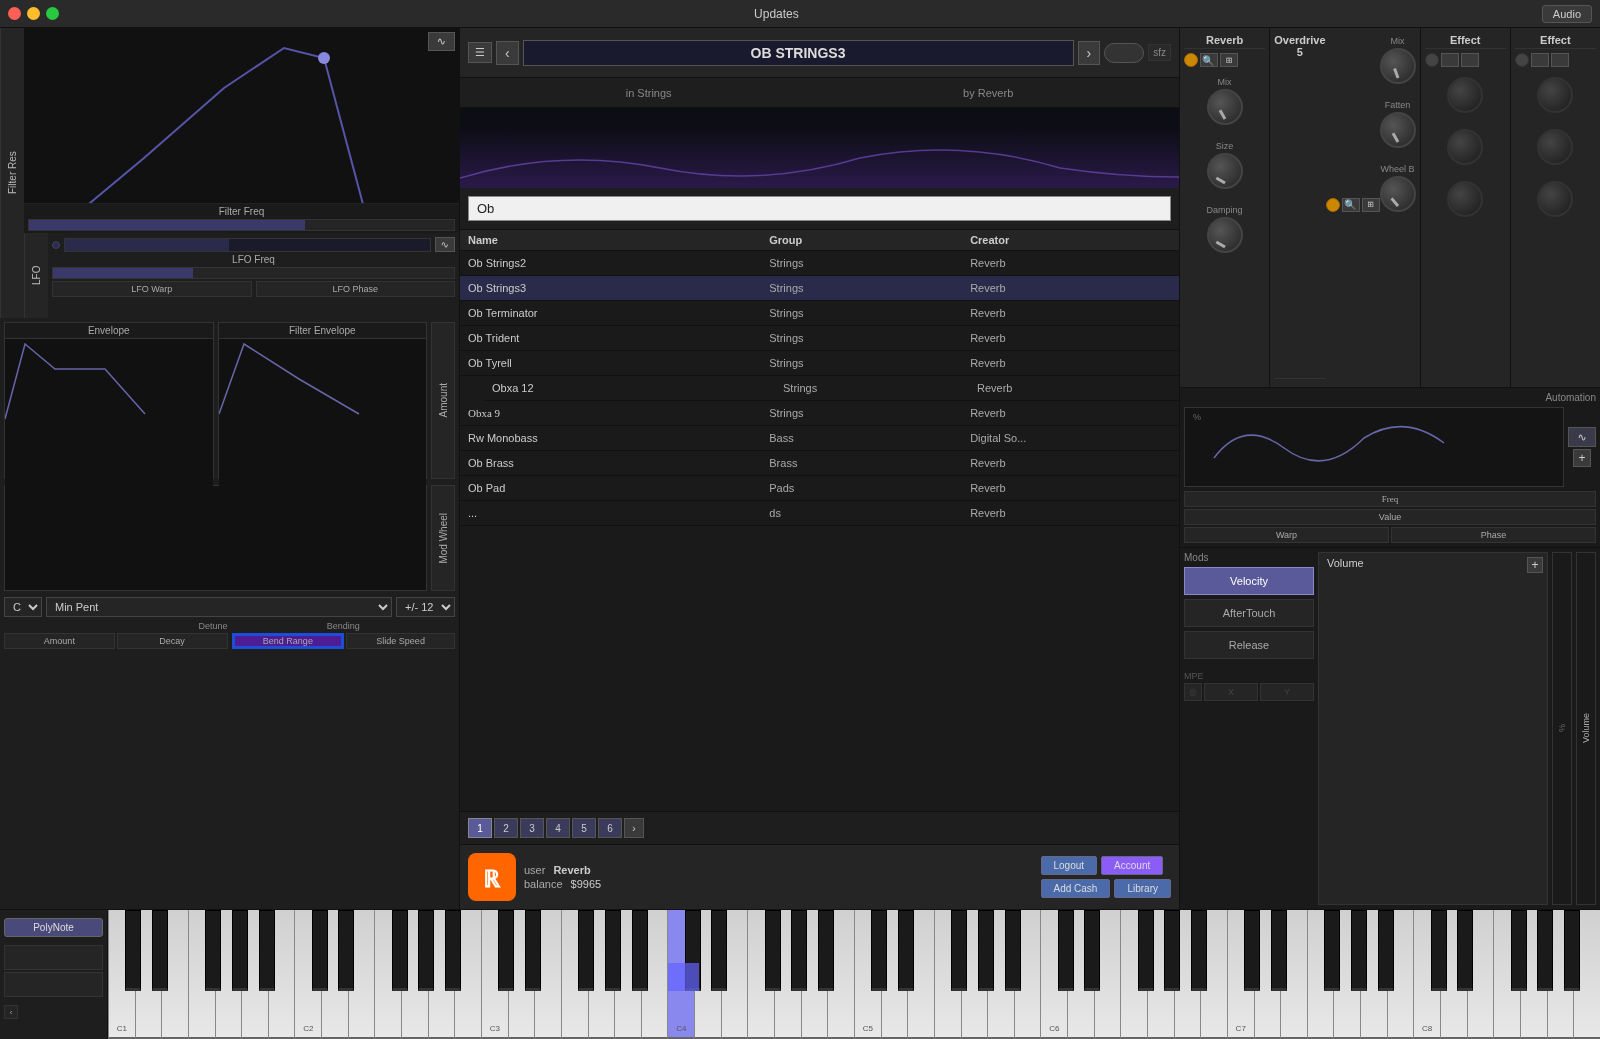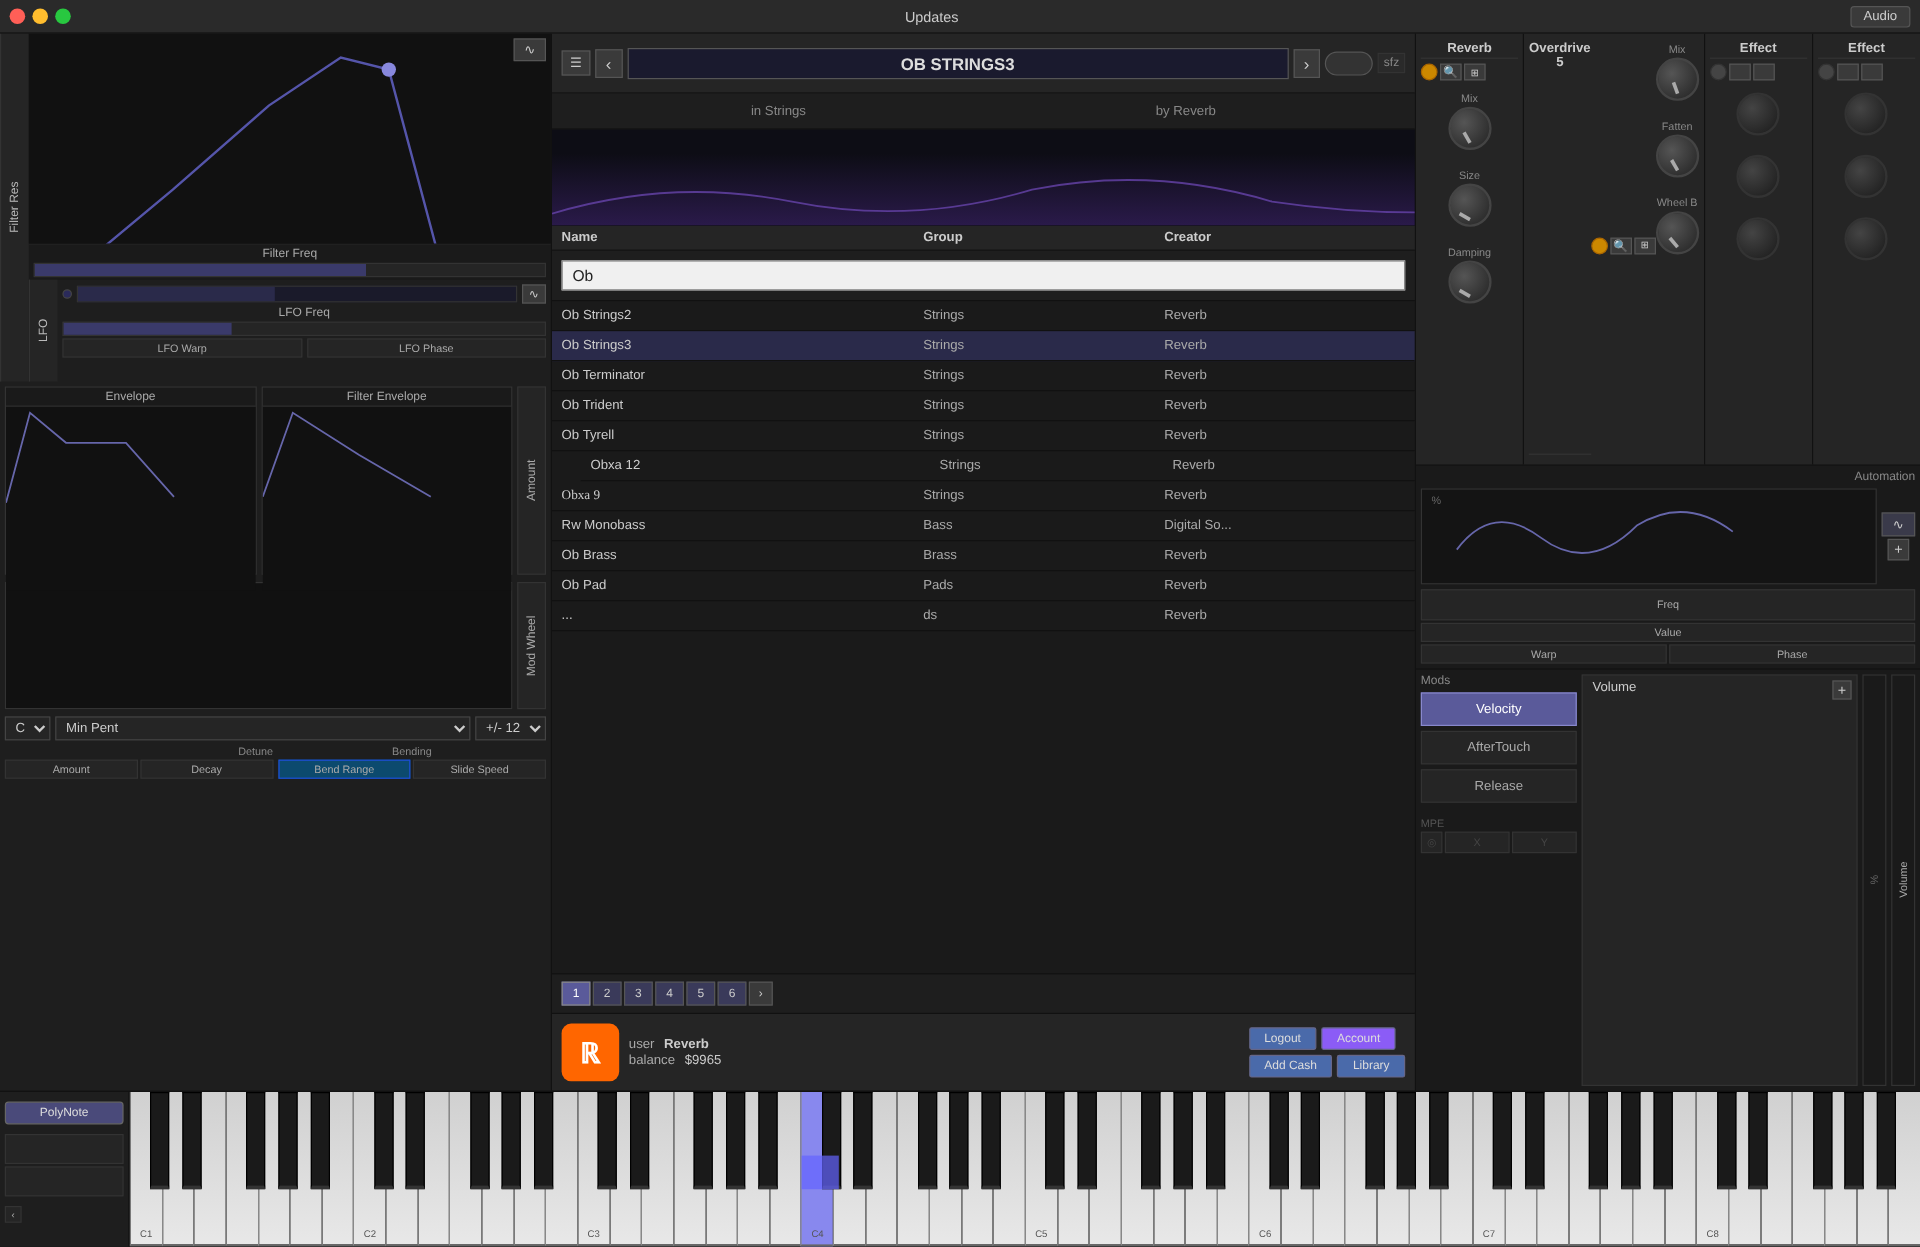--- a/index.html
+++ b/index.html
@@ -252,21 +252,21 @@
                 <span style="color:#aaa;font-size:9px;">Amount</span>
               </div>
             <div style="flex:1;height:16px;background:#252525;border:1px solid #333;display:flex;align-items:center;justify-content:center;cursor:pointer;">
                 <span style="color:#aaa;font-size:9px;">Decay</span>
               </div>
           </div>
         </div>
         <div style="flex:1; display:flex; flex-direction:column; gap:2px;">
           <div style="text-align:center;color:#888;font-size:9px;">Bending</div>
           <div style="display:flex; gap:2px;">
-            <div style="flex:1;height:16px;background:#0c4a6e;border:1px solid #1d4ed8;display:flex;align-items:center;justify-content:center;cursor:pointer;">
+            <div style="flex:1;height:16px;background:#4c1d95;border:3px solid #1d4ed8;display:flex;align-items:center;justify-content:center;cursor:pointer;">
                 <span style="color:#aaa;font-size:9px;">Bend Range</span>
               </div>
             <div style="flex:1;height:16px;background:#252525;border:1px solid #333;display:flex;align-items:center;justify-content:center;cursor:pointer;">
                 <span style="color:#aaa;font-size:9px;">Slide Speed</span>
               </div>
           </div>
         </div>
       </div>
     </div>
 
@@ -286,28 +286,28 @@
         <span style="color:#888;font-size:11px;">by Reverb</span>
       </div>
 
       <div style="height:80px;background:#0d0d15;position:relative;overflow:hidden;">
         <div style="position:absolute;bottom:0;left:0;right:0;height:60px;background:linear-gradient(to top, #2a1a4a, transparent);"></div>
         <svg style="position:absolute;bottom:0;left:0;right:0;height:50px;" width="100%" height="50">
           <path d="M0,40 Q100,10 200,30 Q300,50 400,20 Q500,0 600,30 Q700,45 800,35" fill="none" stroke="#6644aa" stroke-width="1.5" opacity="0.8"></path>
         </svg>
       </div>
 
+      <div style="padding:8px;background:#1e1e1e;border-bottom:1px solid #111;">
+        <input type="text" value="Ob" style="width: 100%; background: rgb(240, 240, 240); border: 1px solid rgb(136, 136, 136); color: rgb(34, 34, 34); padding: 4px 8px; font-size: 13px;">
+      </div>
+
       <div style="display:flex;background:#252525;border-bottom:1px solid #111;padding:4px 8px;">
         <div style="flex:1.5;color:#ccc;font-size:11px;font-weight:bold;">Name</div>
         <div style="flex:1;color:#ccc;font-size:11px;font-weight:bold;">Group</div>
         <div style="flex:1;color:#ccc;font-size:11px;font-weight:bold;">Creator</div>
-      </div>
-
-      <div style="padding:8px;background:#1e1e1e;border-bottom:1px solid #111;">
-        <input type="text" value="Ob" style="width: 100%; background: rgb(240, 240, 240); border: 1px solid rgb(136, 136, 136); color: rgb(34, 34, 34); padding: 4px 8px; font-size: 13px;">
       </div>
 
       <div style="flex:1;overflow-y:auto;background:#1a1a1a;">
         <div style="display:flex;padding:6px 8px;border-bottom:1px solid #111;cursor:pointer;">
           <span style="flex:1.5;color:#ccc;font-size:11px;">Ob Strings2</span>
           <span style="flex:1;color:#aaa;font-size:11px;">Strings</span>
           <span style="flex:1;color:#aaa;font-size:11px;">Reverb</span>
         </div>
         <div style="display:flex;padding:6px 8px;border-bottom:1px solid #111;cursor:pointer;background:#2a2a4a;">
           <span style="flex:1.5;color:#ccc;font-size:11px;">Ob Strings3</span>
@@ -517,21 +517,21 @@
               <path d="M10,50 Q40,10 80,40 Q120,70 160,30 Q200,5 240,35" fill="none" stroke="#6666aa" stroke-width="1.5"></path>
             </svg>
           </div>
           <div style="display:flex;flex-direction:column;gap:2px;align-items:center;justify-content:center;">
             <div style="width:28px;height:20px;background:#3a3a4a;border:1px solid #555;color:#ccc;font-size:11px;display:flex;align-items:center;justify-content:center;cursor:pointer;">∿</div>
             <div style="width:18px;height:18px;background:#3a3a3a;border:1px solid #555;color:#ccc;font-size:12px;display:flex;align-items:center;justify-content:center;cursor:pointer;">+</div>
           </div>
         </div>
         <div style="display:flex;flex-direction:column;gap:2px;margin-top:4px;">
           <div style="display:flex;gap:2px;">
-            <div style="flex:1;height:26px;background:#252525;border:1px solid #333;display:flex;align-items:center;justify-content:center;cursor:pointer;">
+            <div style="flex:1;height:16px;background:#252525;border:1px solid #333;display:flex;align-items:center;justify-content:center;cursor:pointer;font-family:Liberation Serif, serif;">
                 <span style="color:#aaa;font-size:9px;">Freq</span>
               </div>
           </div>
           <div style="display:flex;gap:2px;">
             <div style="flex:1;height:16px;background:#252525;border:1px solid #333;display:flex;align-items:center;justify-content:center;cursor:pointer;">
                 <span style="color:#aaa;font-size:9px;">Value</span>
               </div>
           </div>
           <div style="display:flex;gap:2px;">
             <div style="flex:1;height:16px;background:#252525;border:1px solid #333;display:flex;align-items:center;justify-content:center;cursor:pointer;">

